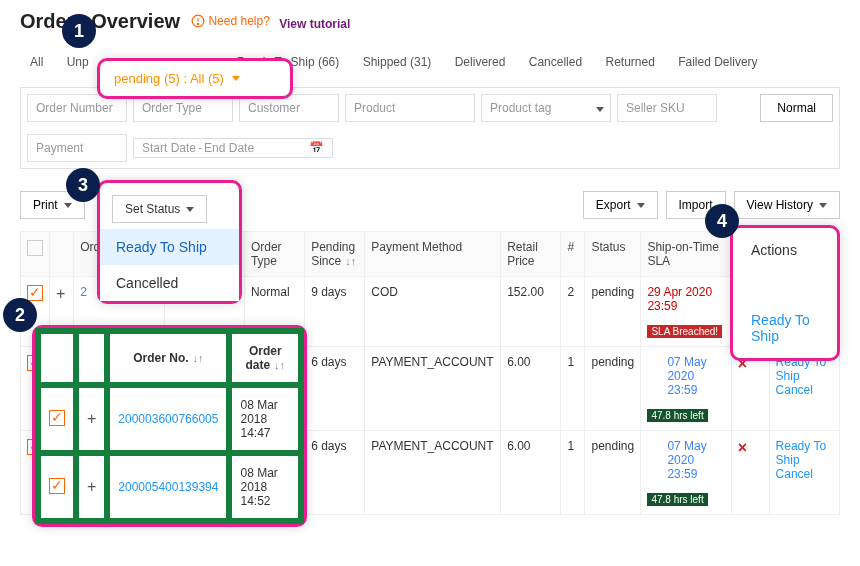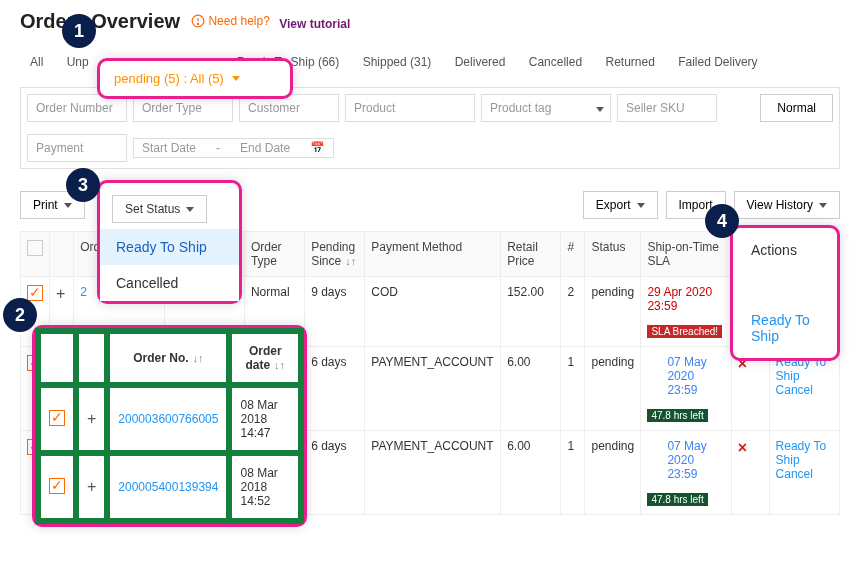--- a/index.html
+++ b/index.html
@@ -10,21 +10,21 @@
   .help .warn { color: #f60; display: inline-flex; align-items: center; }
   .help .warn svg { margin-right: 3px; }
   .help .tutorial { color: #701a75; cursor: pointer; margin-left: 6px; font-weight: bold; }
   .tabs { margin-top: 14px; }
   .tabs .tab { display: inline-block; padding: 8px 10px; font-size: 12px; color: #555; cursor: pointer; }
   .filters { margin-top: 10px; border: 1px solid #e0e0e0; padding: 6px; display: flex; flex-wrap: wrap; gap: 6px; align-items: center; }
   .filter { border: 1px solid #ddd; background: #fff; padding: 6px 8px; font-size: 12px; color: #999; min-width: 100px; position: relative; }
   .filter.wide { min-width: 130px; }
   .filter .caret { position: absolute; right: 6px; top: 50%; transform: translateY(-50%); }
   .search-btn { border: 1px solid #ccc; background: #fff; padding: 6px 16px; margin-left: auto; cursor: pointer; font-size: 12px; }
-  .date-range { border: 1px solid #ddd; padding: 2px 8px; font-size: 12px; color: #999; min-width: 200px; display: flex; align-items: center; gap: 20px; }
+  .date-range { border: 1px solid #ddd; padding: 2px 8px; font-size: 12px; color: #999; min-width: 200px; display: flex; align-items: center; gap: 2px; }
   .toolbar { margin-top: 22px; display: flex; align-items: center; gap: 8px; }
   .tb-btn { border: 1px solid #ccc; background: #fff; padding: 6px 12px; cursor: pointer; font-size: 12px; display: inline-flex; align-items: center; gap: 6px; }
   .tb-spacer { flex: 1; }
   .table { margin-top: 12px; border: 1px solid #e5e5e5; width: 100%; border-collapse: collapse; font-size: 12px; }
   .table th, .table td { border: 1px solid #eee; padding: 8px 6px; text-align: left; vertical-align: top; }
   .table th { font-weight: 500; color: #444; background: #fafafa; }
   .chk { width: 16px; height: 16px; border: 1px solid #f60; display: inline-block; position: relative; }
   .chk.checked::after { content: "✓"; color: #f60; position: absolute; top: -2px; left: 1px; font-size: 14px; }
   .chk.hdr { border-color: #ccc; }
   .plus { font-size: 16px; color: #555; cursor: pointer; }

